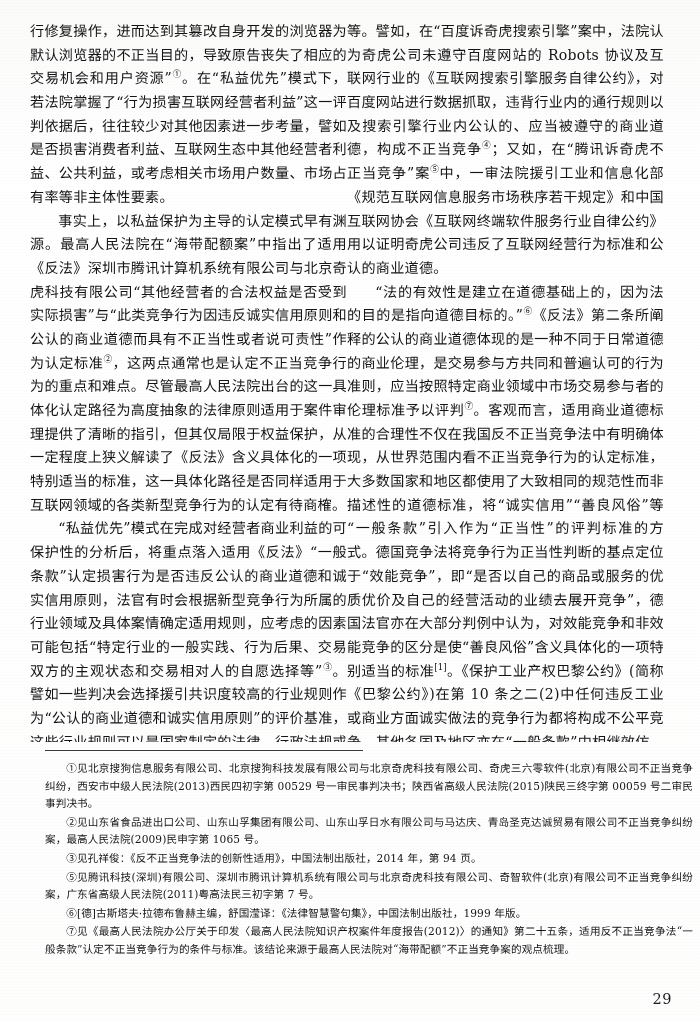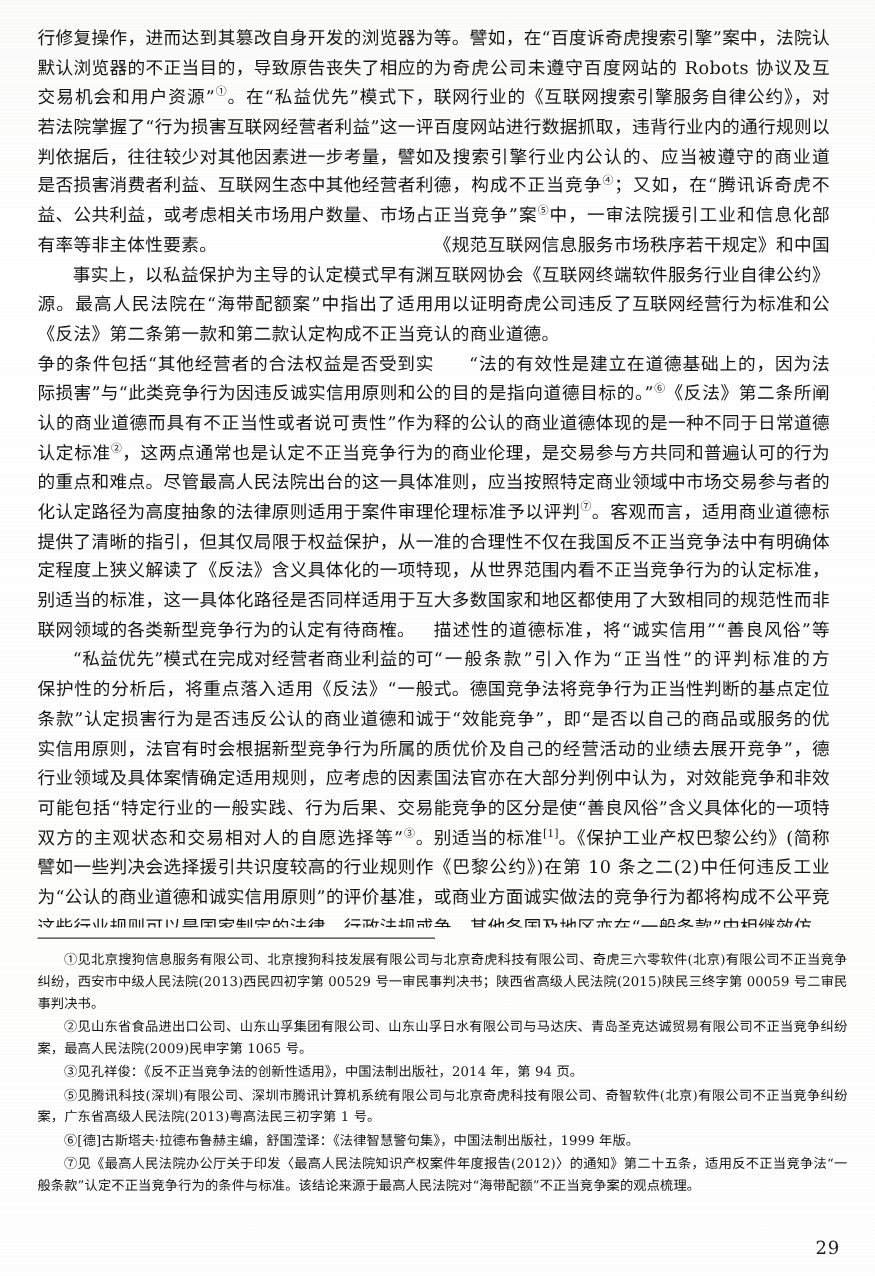--- a/index.html
+++ b/index.html
@@ -68,20 +68,21 @@
   }
   .latin {
     font-family: "DejaVu Serif", "Liberation Serif", serif;
     letter-spacing: 0;
   }
 
   
   .fn-wrap {
     margin-top: 8px;
     width: 648px;
+    margin-left: 15px;
   }
   .fn-rule {
     width: 318px;
     height: 0;
     border-top: 1px solid #3a3a3a;
     margin: 0 0 9px 0;
   }
   p.fn-item {
     margin: 0 0 1px 0;
     font-size: 10.6px;
@@ -117,36 +118,36 @@
   }
 </style>
 </head>
 <body>
 
 <div class="page">
 
   <div class="body-cols">
     <div class="col" id="left-col">
         <p class="para"><span>行修复操作，进而达到其篡改自身开发的浏览器为默认浏览器的不正当目的，导致原告丧失了相应的交易机会和用户资源”</span><sup class="fn">①</sup><span>。在“私益优先”模式下，若法院掌握了“行为损害互联网经营者利益”这一评判依据后，往往较少对其他因素进一步考量，譬如是否损害消费者利益、互联网生态中其他经营者利益、公共利益，或考虑相关市场用户数量、市场占有率等非主体性要素。</span></p>
-        <p class="para indent"><span>事实上，以私益保护为主导的认定模式早有渊源。最高人民法院在“海带配额案”中指出了适用《反法》第二条第一款和第二款认定构成不正当竞争的条件包括“其他经营者的合法权益是否受到实际损害”与“此类竞争行为因违反诚实信用原则和公认的商业道德而具有不正当性或者说可责性”作为认定标准</span><sup class="fn">②</sup><span>，这两点通常也是认定不正当竞争行为的重点和难点。尽管最高人民法院出台的这一具体化认定路径为高度抽象的法律原则适用于案件审理提供了清晰的指引，但其仅局限于权益保护，从一定程度上狭义解读了《反法》含义具体化的一项特别适当的标准，这一具体化路径是否同样适用于互联网领域的各类新型竞争行为的认定有待商榷。</span></p>
+        <p class="para indent"><span>事实上，以私益保护为主导的认定模式早有渊源。最高人民法院在“海带配额案”中指出了适用《反法》深圳市腾讯计算机系统有限公司与北京奇虎科技有限公司“其他经营者的合法权益是否受到实际损害”与“此类竞争行为因违反诚实信用原则和公认的商业道德而具有不正当性或者说可责性”作为认定标准</span><sup class="fn">②</sup><span>，这两点通常也是认定不正当竞争行为的重点和难点。尽管最高人民法院出台的这一具体化认定路径为高度抽象的法律原则适用于案件审理提供了清晰的指引，但其仅局限于权益保护，从一定程度上狭义解读了《反法》含义具体化的一项特别适当的标准，这一具体化路径是否同样适用于互联网领域的各类新型竞争行为的认定有待商榷。</span></p>
         <p class="para indent"><span>“私益优先”模式在完成对经营者商业利益的可保护性的分析后，将重点落入适用《反法》“一般条款”认定损害行为是否违反公认的商业道德和诚实信用原则，法官有时会根据新型竞争行为所属的行业领域及具体案情确定适用规则，应考虑的因素可能包括“特定行业的一般实践、行为后果、交易双方的主观状态和交易相对人的自愿选择等”</span><sup class="fn">③</sup><span>。譬如一些判决会选择援引共识度较高的行业规则作为“公认的商业道德和诚实信用原则”的评价基准，这些行业规则可以是国家制定的法律、行政法规或部门规章，以及行业协会制定的自律公约、技术规则</span></p>
       </div>
     <div class="col" id="right-col">
         <p class="para"><span>等。譬如，在“百度诉奇虎搜索引擎”案中，法院认为奇虎公司未遵守百度网站的 Robots 协议及互联网行业的《互联网搜索引擎服务自律公约》，对百度网站进行数据抓取，违背行业内的通行规则以及搜索引擎行业内公认的、应当被遵守的商业道德，构成不正当竞争</span><sup class="fn">④</sup><span>；又如，在“腾讯诉奇虎不正当竞争”案</span><sup class="fn">⑤</sup><span>中，一审法院援引工业和信息化部《规范互联网信息服务市场秩序若干规定》和中国互联网协会《互联网终端软件服务行业自律公约》用以证明奇虎公司违反了互联网经营行为标准和公认的商业道德。</span></p>
         <p class="para indent"><span>“法的有效性是建立在道德基础上的，因为法的目的是指向道德目标的。”</span><sup class="fn">⑥</sup><span>《反法》第二条所阐释的公认的商业道德体现的是一种不同于日常道德的商业伦理，是交易参与方共同和普遍认可的行为准则，应当按照特定商业领域中市场交易参与者的伦理标准予以评判</span><sup class="fn">⑦</sup><span>。客观而言，适用商业道德标准的合理性不仅在我国反不正当竞争法中有明确体现，从世界范围内看不正当竞争行为的认定标准，大多数国家和地区都使用了大致相同的规范性而非描述性的道德标准，将“诚实信用”“善良风俗”等“一般条款”引入作为“正当性”的评判标准的方式。德国竞争法将竞争行为正当性判断的基点定位于“效能竞争”，即“是否以自己的商品或服务的优质优价及自己的经营活动的业绩去展开竞争”，德国法官亦在大部分判例中认为，对效能竞争和非效能竞争的区分是使“善良风俗”含义具体化的一项特别适当的标准</span><sup class="br latin">[1]</sup><span>。《保护工业产权巴黎公约》(简称《巴黎公约》)在第 10 条之二(2)中任何违反工业或商业方面诚实做法的竞争行为都将构成不公平竞争，其他各国及地区亦在“一般条款”中相继效仿，譬如比利时和卢森堡采取“诚实商业惯例”标准，西班牙和瑞士采取“诚实信用原则”标准，意大利使用“职业道德”的标准等</span></p>
       </div>
   </div>
 
   <div class="fn-wrap">
     <div class="fn-rule"></div>
     <div id="fn-list">
         <p class="fn-item"><span>①</span><span>见北京搜狗信息服务有限公司、北京搜狗科技发展有限公司与北京奇虎科技有限公司、奇虎三六零软件(北京)有限公司不正当竞争纠纷，西安市中级人民法院(2013)西民四初字第 00529 号一审民事判决书；陕西省高级人民法院(2015)陕民三终字第 00059 号二审民事判决书。</span></p>
         <p class="fn-item"><span>②</span><span>见山东省食品进出口公司、山东山孚集团有限公司、山东山孚日水有限公司与马达庆、青岛圣克达诚贸易有限公司不正当竞争纠纷案，最高人民法院(2009)民申字第 1065 号。</span></p>
         <p class="fn-item"><span>③</span><span>见孔祥俊：《反不正当竞争法的创新性适用》，中国法制出版社，2014 年，第 94 页。</span></p>
-        <p class="fn-item"><span>⑤</span><span>见腾讯科技(深圳)有限公司、深圳市腾讯计算机系统有限公司与北京奇虎科技有限公司、奇智软件(北京)有限公司不正当竞争纠纷案，广东省高级人民法院(2013)粤高法民三初字第 1 号。</span></p>
+        <p class="fn-item"><span>⑤</span><span>见腾讯科技(深圳)有限公司、深圳市腾讯计算机系统有限公司与北京奇虎科技有限公司、奇智软件(北京)有限公司不正当竞争纠纷案，广东省高级人民法院(2011)粤高法民三初字第 7 号。</span></p>
         <p class="fn-item"><span>⑥</span><span>[德]古斯塔夫·拉德布鲁赫主编，舒国滢译：《法律智慧警句集》，中国法制出版社，1999 年版。</span></p>
         <p class="fn-item"><span>⑦</span><span>见《最高人民法院办公厅关于印发〈最高人民法院知识产权案件年度报告(2012)〉的通知》第二十五条，适用反不正当竞争法“一般条款”认定不正当竞争行为的条件与标准。该结论来源于最高人民法院对“海带配额”不正当竞争案的观点梳理。</span></p>
       </div>
   </div>
 
   <div class="page-number">29</div>
 
   <div class="grain"></div>
 </div>
 

